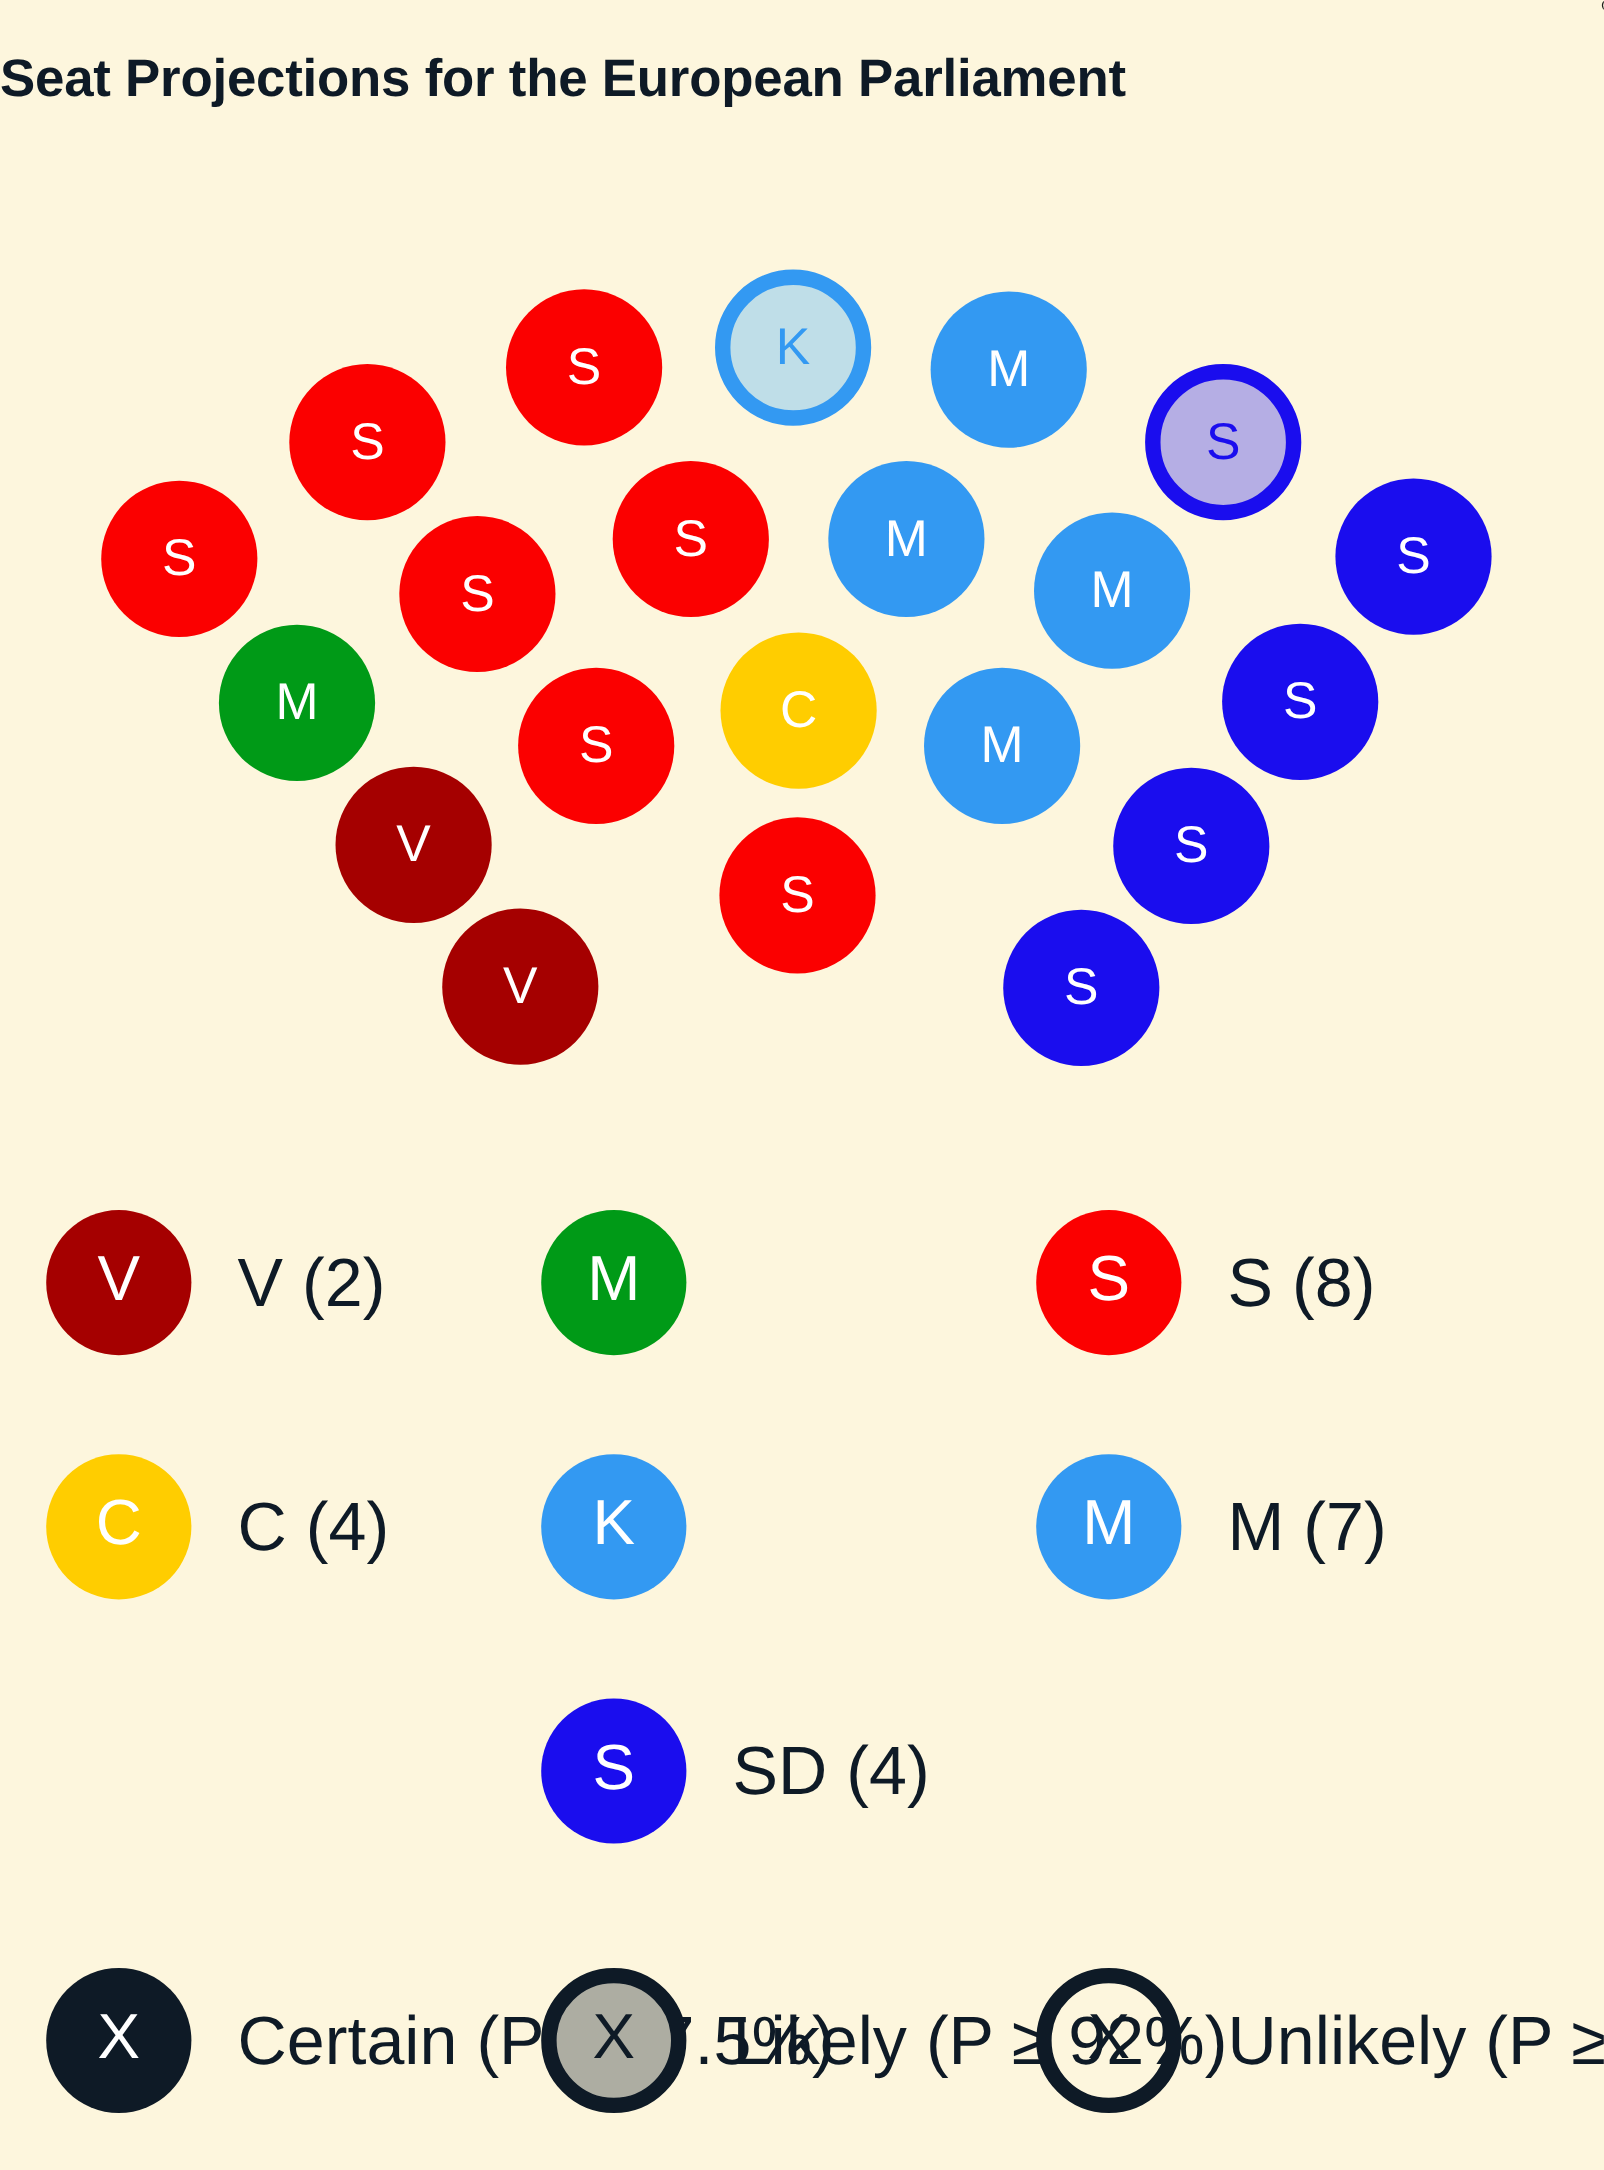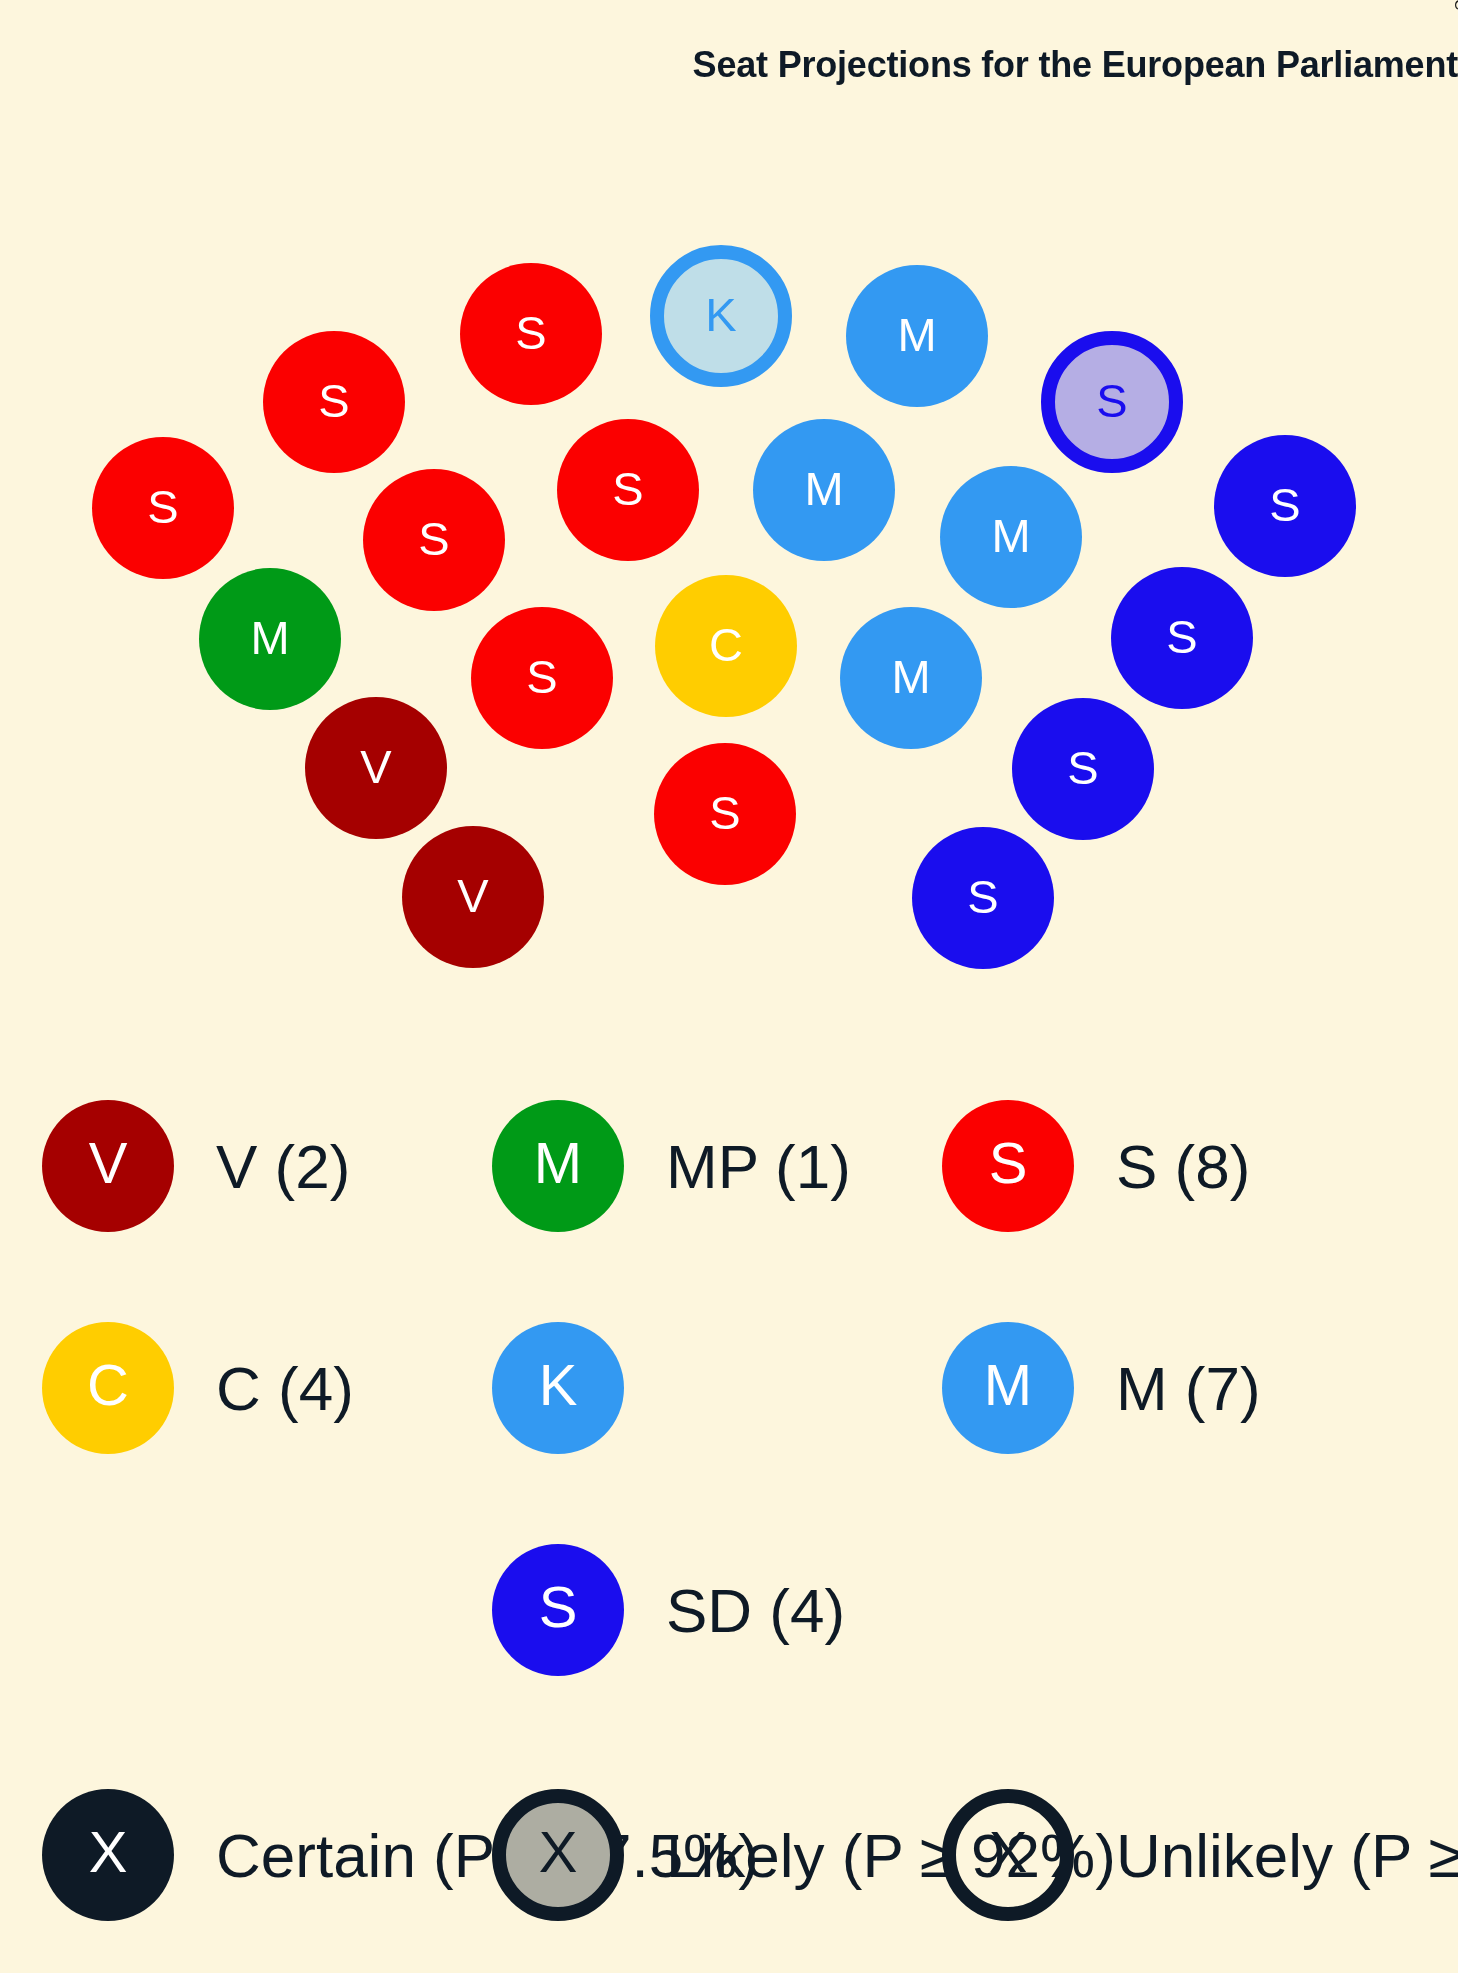--- a/index.html
+++ b/index.html
@@ -6,22 +6,22 @@
   body{
     width:1458px;height:1973px;
     background:#FDF6DD;
     font-family:"Liberation Sans",sans-serif;
     position:relative;overflow:hidden;
   }
   #chart{position:absolute;inset:0;}
 
   .title{
     position:absolute;left:0;right:0;top:44px;
-    text-align:right;
-    font-size:36px;font-weight:bold;color:#0E1A26;
+    text-align:left;
+    font-size:48px;font-weight:bold;color:#0E1A26;
     letter-spacing:-0.2px;
   }
   .subtitle{
     position:absolute;left:0;right:0;top:147px;
     text-align:center;
     font-size:26px;font-weight:bold;color:#0E1A26;
   }
   .copyright{
     position:absolute;
     right:6px;top:10px;
@@ -152,21 +152,20 @@
       <div class="legend-entry" style="left: 42px; top: 1100px;">
         <div class="legend-bullet" style="background: rgb(165, 0, 0); color: rgb(255, 255, 255);">
           <span class="glyph">V</span>
         </div>
         <div class="legend-label">V (2)</div>
       </div>
       <div class="legend-entry" style="left: 492px; top: 1100px;">
         <div class="legend-bullet" style="background: rgb(0, 154, 23); color: rgb(255, 255, 255);">
           <span class="glyph">M</span>
         </div>
-        <div class="legend-label">MP (1)</div>
       </div>
       <div class="legend-entry" style="left: 942px; top: 1100px;">
         <div class="legend-bullet" style="background: rgb(251, 0, 0); color: rgb(255, 255, 255);">
           <span class="glyph">S</span>
         </div>
         <div class="legend-label">S (8)</div>
       </div>
       <div class="legend-entry" style="left: 42px; top: 1322px;">
         <div class="legend-bullet" style="background: rgb(255, 205, 0); color: rgb(255, 255, 255);">
           <span class="glyph">C</span>

